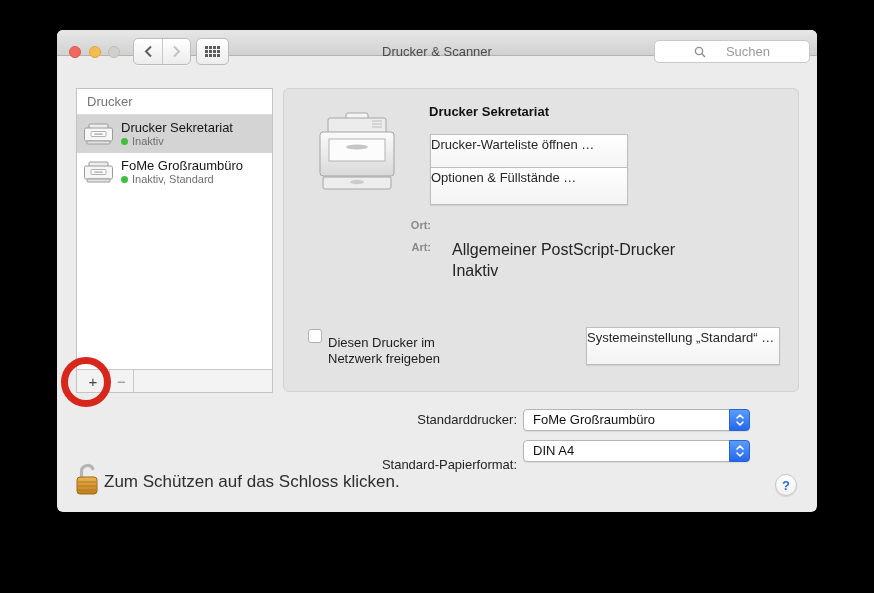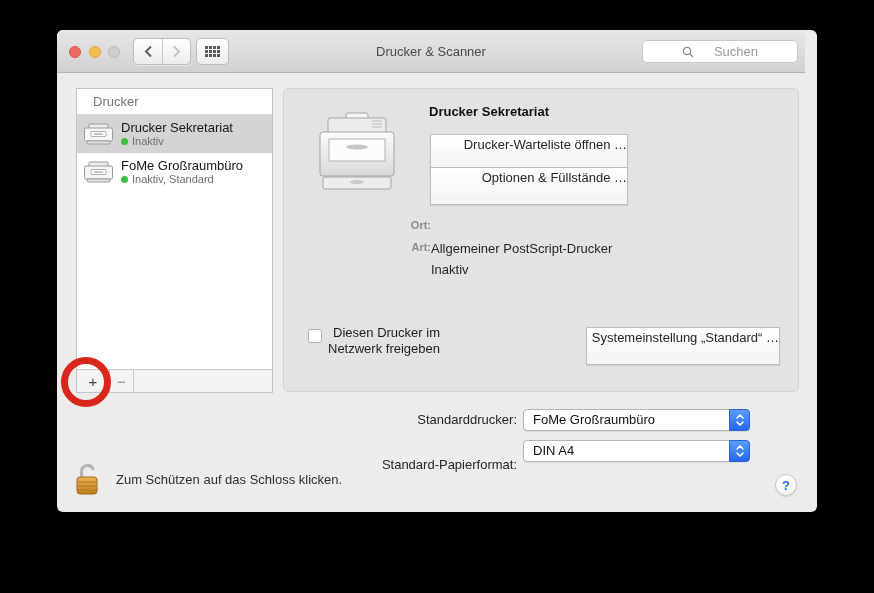--- a/index.html
+++ b/index.html
@@ -6,21 +6,21 @@
   html,body { width:874px; height:593px; background:#000; font-family:"Liberation Sans", sans-serif; overflow:hidden; }
 
   .window {
     position:absolute; left:57px; top:30px; width:760px; height:482px;
     background:#ececec; border-radius:6px;
     box-shadow:0 12px 36px rgba(0,0,0,.6);
   }
 
   
   .titlebar {
-    position:absolute; left:0; top:0; right:12px; height:43px;
+    position:absolute; left:0; top:0; right:0; height:26px;
     background:linear-gradient(#e7e7e7,#d1d1d1);
     border-bottom:1px solid #b4b4b4;
     border-radius:6px 6px 0 0;
   }
   .title {
     position:absolute; left:0; right:0; top:0; height:43px; line-height:43px;
     text-align:center; font-size:13px; color:#4a4a4a;
   }
   .traffic { position:absolute; top:16px; width:12px; height:12px; border-radius:50%; }
   .tl-red    { left:12px; background:#ee6a5f; border:1px solid #d8564b; }
@@ -51,21 +51,21 @@
     display:flex; align-items:center; justify-content:center; gap:20px;
     color:#9a9a9a; font-size:13px;
   }
 
   
   .sidebar {
     position:absolute; left:19px; top:58px; width:197px; height:305px;
     background:#fff; border:1px solid #c3c3c3;
   }
   .sb-header {
-    height:26px; line-height:26px; padding-left:16px;
+    height:26px; line-height:26px; padding-left:10px;
     color:#767676; font-size:13px; border-bottom:1px solid #dcdcdc;
   }
   .sb-row { height:38px; display:flex; align-items:center; padding-left:5px; }
   .sb-row.selected { background:#d4d4d4; }
   .sb-row .txt { margin-left:6px; }
   .sb-name { font-size:13px; color:#161616; line-height:15px; }
   .sb-status { display:flex; align-items:center; gap:4px; font-size:11px; color:#6f6f6f; line-height:13px; }
   .dot { width:7px; height:7px; border-radius:50%; background:#3fbf3f; }
   .sb-toolbar {
     position:absolute; left:0; right:0; bottom:0; height:23px;
@@ -85,60 +85,60 @@
 
   
   .pane {
     position:absolute; left:226px; top:58px; width:516px; height:304px;
     background:#e3e3e3; border:1px solid #d2d2d2; border-radius:6px;
   }
   .pane-title { position:absolute; left:145px; top:15px; font-size:13px; font-weight:bold; color:#111; }
   .printer-large { position:absolute; left:26px; top:20px; }
 
   .macbtn {
-    position:absolute; height:38px; line-height:19px; text-align:right;
+    position:absolute; height:38px; line-height:19px; text-align:left;
     background:linear-gradient(#ffffff,#f3f3f3);
     border:1px solid #bdbdbd; border-radius:0;
     font-size:13px; color:#262626; box-shadow:0 1px 1px rgba(0,0,0,.08);
   }
   .btn-queue   { left:146px; top:45px;  width:198px; }
   .btn-options { left:146px; top:78px;  width:198px; }
   .btn-sharing { left:302px; top:238px; width:194px; }
 
   .info-row { position:absolute; left:0; width:480px; height:17px; }
   .info-label { position:absolute; left:0; width:147px; text-align:right; font-size:11px; font-weight:bold; color:#8a8a8a; }
-  .info-value { position:absolute; left:147px; font-size:13px; color:#242424; }
+  .info-value { position:absolute; left:168px; font-size:16px; color:#242424; }
   .ir-0 { top:130px; } .ir-1 { top:152px; } .ir-2 { top:173px; }
 
   .checkbox {
     position:absolute; left:24px; top:240px; width:14px; height:14px;
     background:#fff; border:1px solid #b2b2b2; border-radius:3px;
   }
-  .chk-label { position:absolute; left:44px; top:236px; font-size:13px; color:#1d1d1d; line-height:16px;text-align:right; }
+  .chk-label { position:absolute; left:44px; top:246px; font-size:13px; color:#1d1d1d; line-height:16px; }
 
   
   .def-label { position:absolute; width:200px; text-align:right; font-size:13px; color:#242424; line-height:22px; left:260px; }
   .dl-1 { top:379px; } .dl-2 { top:424px; }
   .popup {
     position:absolute; left:466px; width:227px; height:22px;
     background:#fff; border:1px solid #b5b5b5; border-radius:4px;
     font-size:13px; color:#111; line-height:20px; padding-left:9px;
     box-shadow:0 1px 1px rgba(0,0,0,.08);
   }
   .pp-1 { top:379px; } .pp-2 { top:410px; }
   .popup .cap {
     position:absolute; right:-1px; top:-1px; width:21px; height:22px;
     background:linear-gradient(#5a9ef9,#2466ee);
     border-radius:0 4px 4px 0; border:1px solid #2a63d8;
     display:flex; align-items:center; justify-content:center;
   }
 
   
   .lock { position:absolute; left:17px; top:431px; }
-  .lock-text { position:absolute; left:47px; top:442px; font-size:13px; color:#2e2e2e;margin-left:12px; }
+  .lock-text { position:absolute; left:47px; top:442px; font-size:17px; color:#2e2e2e; }
   .helpbtn {
     position:absolute; left:718px; top:444px; width:22px; height:22px; border-radius:50%;
     background:linear-gradient(#ffffff,#f1f1f1); border:1px solid #c6c6c6;
     color:#2271e0; font-size:13px; font-weight:bold; text-align:center; line-height:21px;
     box-shadow:0 1px 1px rgba(0,0,0,.1);
   }
 </style>
 </head>
 <body>
 

